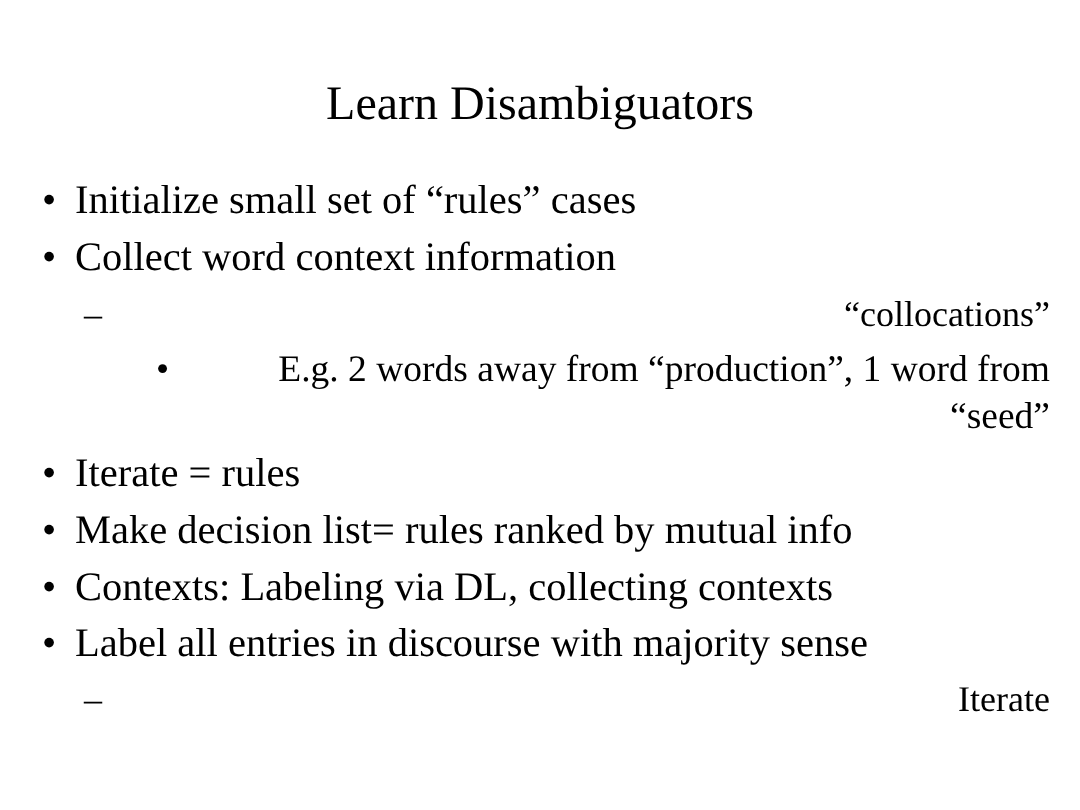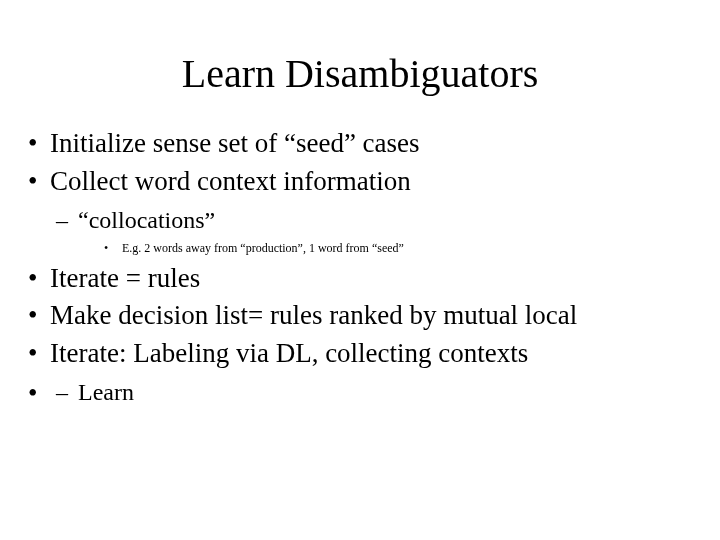--- a/index.html
+++ b/index.html
@@ -13,21 +13,21 @@
   }
   .slide {
     width: 720px;
     height: 540px;
     box-sizing: border-box;
     padding: 20px 20px 10px 20px;
     position: relative;
   }
   .title {
     text-align: center;
-    font-size: 40px;
+    font-size: 32px;
     margin-top: 30px;
     margin-bottom: 30px;
     font-weight: normal;
   }
   ul.level1 {
     list-style: none;
     padding-left: 0;
     margin: 0;
     font-size: 27px;
   }
@@ -46,32 +46,33 @@
   ul.level2 {
     list-style: none;
     padding-left: 0;
     margin: 6px 0 6px 0;
     font-size: 24px;
   }
   ul.level2 > li {
     position: relative;
     padding-left: 28px;
     margin-bottom: 4px;
+    text-align: right;
   }
   ul.level2 > li::before {
     content: "–";
     position: absolute;
     left: 6px;
     top: 0;
   }
   ul.level3 {
     list-style: none;
     padding-left: 0;
     margin: 6px 0 6px 20px;
-    font-size: 12px;
+    font-size: 25px;
   }
   ul.level3 > li {
     position: relative;
     padding-left: 24px;
     margin-bottom: 4px;
   }
   ul.level3 > li::before {
     content: "•";
     position: absolute;
     left: 6px;
@@ -80,46 +81,47 @@
 </style>
 </head>
 <body>
 
 <div class="slide">
 
   <div class="title">Learn Disambiguators</div>
 
   <ul class="level1">
     <li>
-      <span>Initialize sense set of “seed” cases</span>
+      <span>Initialize small set of “rules” cases</span>
     </li>
     <li>
       <span>Collect word context information</span>
       <ul class="level2">
         <li>
           <span>“collocations”</span>
           <ul class="level3">
             <li>
               <span>E.g. 2 words away from “production”, 1 word from “seed”</span>
             </li>
           </ul>
         </li>
       </ul>
     </li>
     <li>
       <span>Iterate = rules</span>
     </li>
     <li>
-      <span>Make decision list= rules ranked by mutual local</span>
+      <span>Make decision list= rules ranked by mutual info</span>
     </li>
     <li>
-      <span>Iterate: Labeling via DL, collecting contexts</span>
+      <span>Contexts: Labeling via DL, collecting contexts</span>
     </li>
     <li>
+      <span>Label all entries in discourse with majority sense</span>
       <ul class="level2">
         <li>
-          <span>Learn</span>
+          <span>Iterate</span>
         </li>
       </ul>
     </li>
   </ul>
 
 </div>
 
 </body></html>

